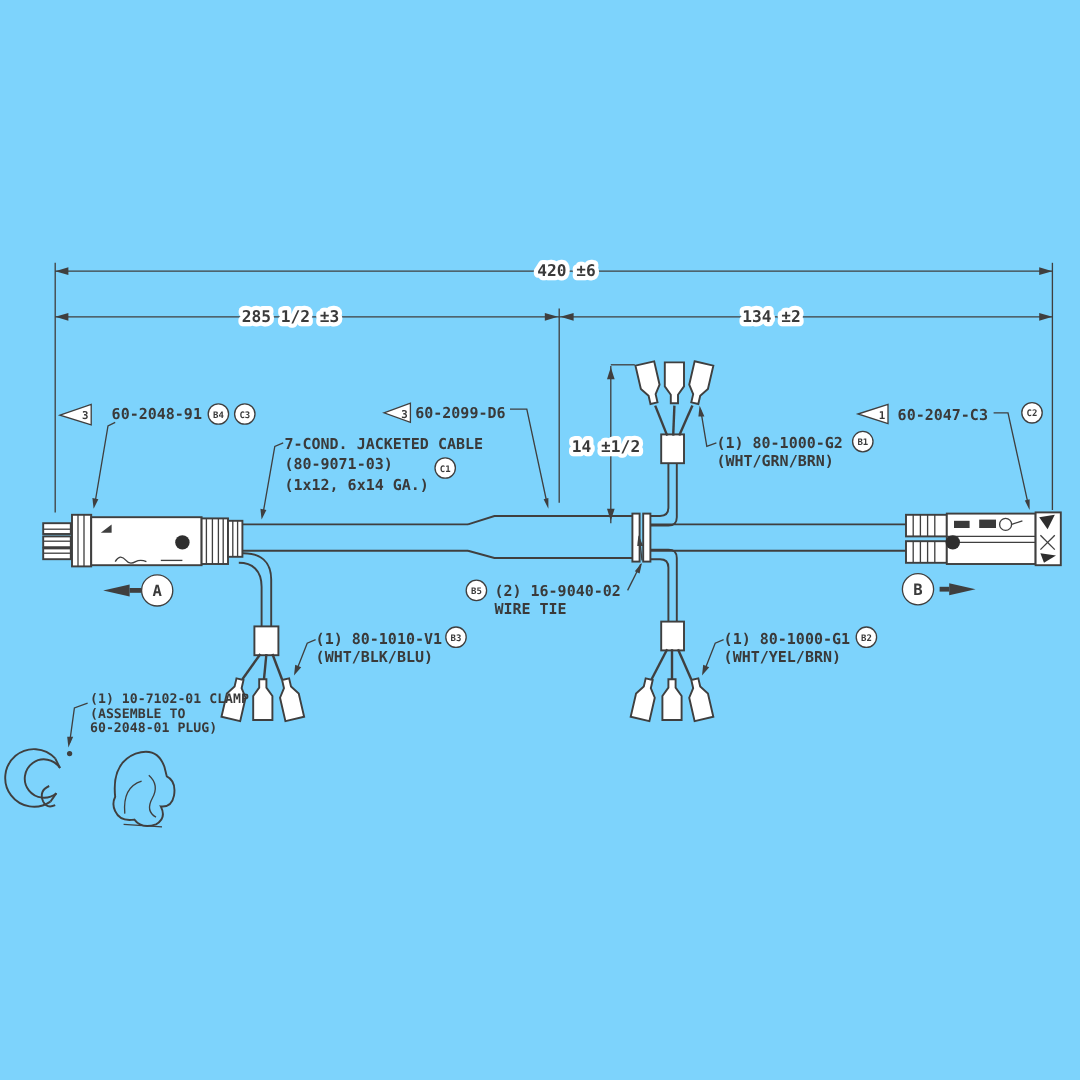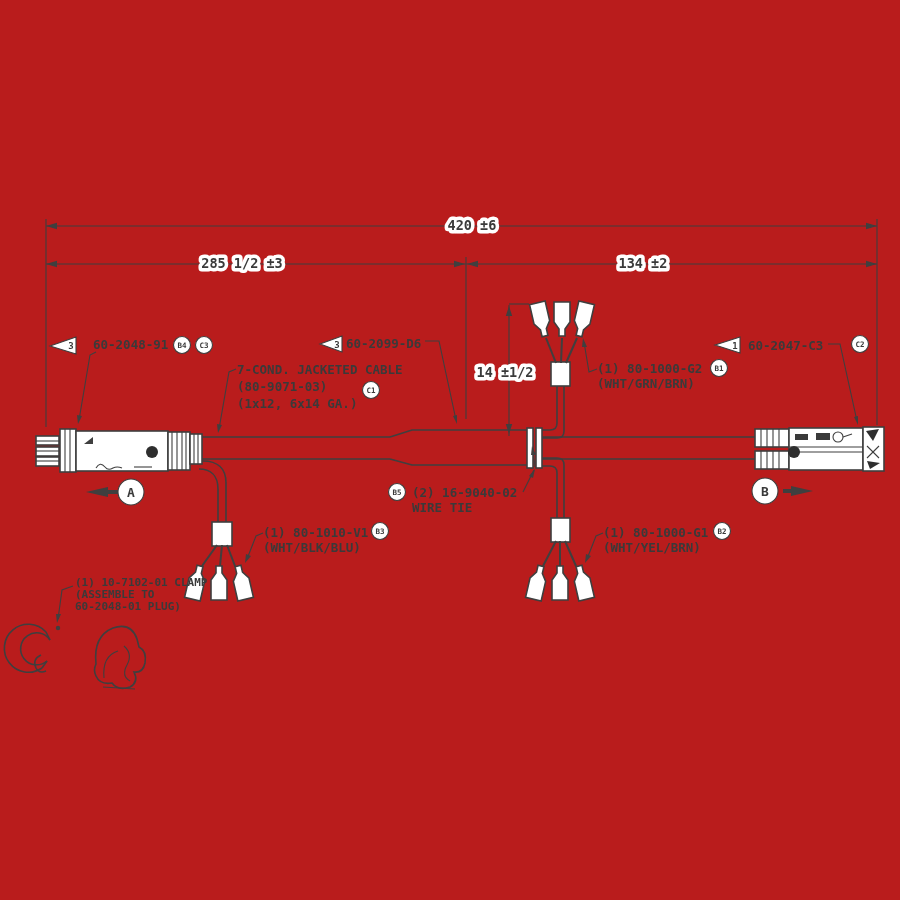--- a/index.html
+++ b/index.html
@@ -1,16 +1,16 @@
 <!DOCTYPE html>
 <html><head>
 <meta charset="utf-8">
 <style>
   html,body{margin:0;padding:0;background:#fff;}
-  .page{position:relative;width:900px;height:900px;background:#b91c1c;overflow:hidden;}
+  .page{position:relative;width:900px;height:900px;background:#7dd3fc;overflow:hidden;}
   svg{display:block;filter:blur(0.3px);}
   .t{font-family:"DejaVu Sans Mono","Liberation Mono",monospace;font-weight:bold;fill:#3a3a3a;}
   .dim{font-size:13.5px;paint-order:stroke;stroke:#ffffff;stroke-width:7px;stroke-linejoin:round;}
   .call{font-size:12.5px;}
   .small{font-size:11px;}
   .bal{font-size:7.5px;text-anchor:middle;}
   .flagd{font-size:9px;text-anchor:middle;}
   .vlab{font-size:13px;text-anchor:middle;}
   .ln{stroke:#3f3f3f;fill:none;}
   .thin{stroke-width:1.1;}

